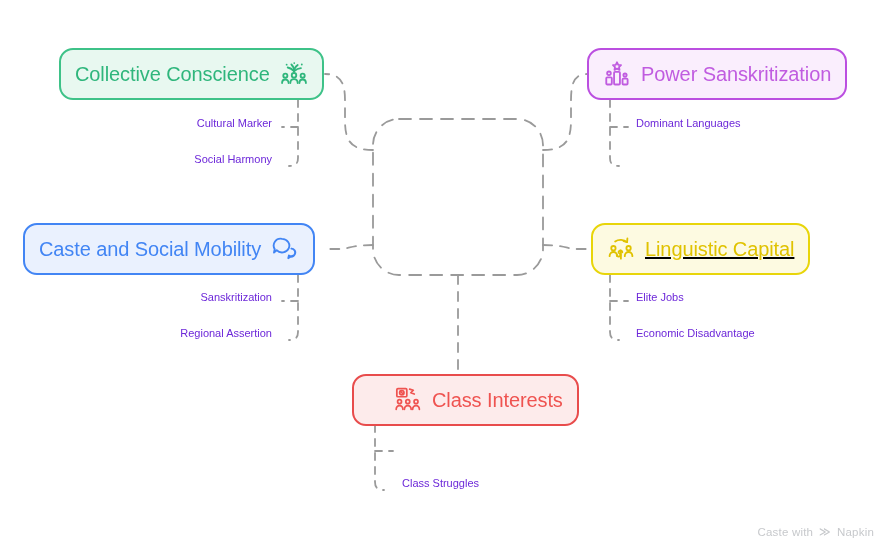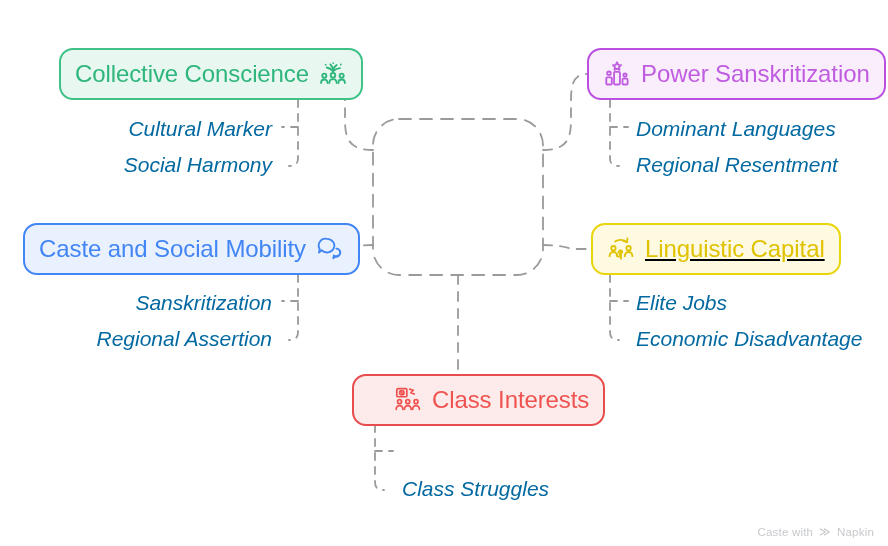--- a/index.html
+++ b/index.html
@@ -27,42 +27,41 @@
     display: flex;
     align-items: center;
     border-radius: 14px;
     border-width: 2px;
     border-style: solid;
     padding: 0 14px;
     height: 52px;
     white-space: nowrap;
   }
   .node .node-label {
-    font-size: 24px;
+    font-size: 20px;
     letter-spacing: -0.1px;
     line-height: 1;
   }
   .node .node-icon {
     display: flex;
     align-items: center;
     justify-content: center;
     width: 28px;
     height: 28px;
     flex: 0 0 28px;
   }
   .node.icon-right .node-icon { order: 2; margin-left: 10px; }
   .node.icon-left  .node-icon { order: 0; margin-right: 10px; }
 
   .subitem {
     position: absolute;
-    font-size: 21px;
-    color: #0369a1;
+    font-size: 11px;
+    color: #6d28d9;
     line-height: 1;
     white-space: nowrap;
-    font-style: italic;
   }
   .subitem.right-align { text-align: right; }
 
   .watermark {
     position: absolute;
     right: 14px;
     bottom: 8px;
     display: flex;
     align-items: center;
     gap: 5px;
@@ -143,21 +142,20 @@
         <circle cx="4.6" cy="11.4" r="1.7"></circle>
         <rect x="2.1" y="15.1" width="5.1" height="6.6" rx="0.9"></rect>
         <rect x="9.3" y="10.0" width="5.4" height="11.7" rx="0.9"></rect>
         <circle cx="19.4" cy="13.0" r="1.5"></circle>
         <rect x="17.1" y="16.3" width="4.7" height="5.4" rx="0.9"></rect>
       </svg>
     </span>
     <span class="node-label" style="color:#c05ce0;">Power Sanskritization</span>
   </div>
   <div class="subitem" style="left:636px; top:118px;">Dominant Languages</div>
-  <div class="subitem" style="left:636px; top:154px;">Regional Resentment</div>
 
   <div class="node icon-right" style="left:23px; top:223px; background:#eaf1fe; border-color:#4285f4;">
     <span class="node-label" style="color:#4285f4;">Caste and Social Mobility</span>
     <span class="node-icon">
       <svg width="26" height="26" viewBox="0 0 24 24" fill="none" stroke="#4285f4" stroke-width="1.7" stroke-linecap="round" stroke-linejoin="round">
         <path d="M9.3 2.6 a6.7 6.3 0 1 1 -5.0 10.5 l-2.5 2.2 0.7-3.3 a6.3 6.3 0 0 1 6.8-9.4z"></path>
         <path d="M17.9 11.6 a3.7 3.5 0 1 1 -2.3 6.3 l-0.6 2.6 2.0-1.3 a3.5 3.5 0 0 0 0.9-7.6z"></path>
       </svg>
     </span>
   </div>

